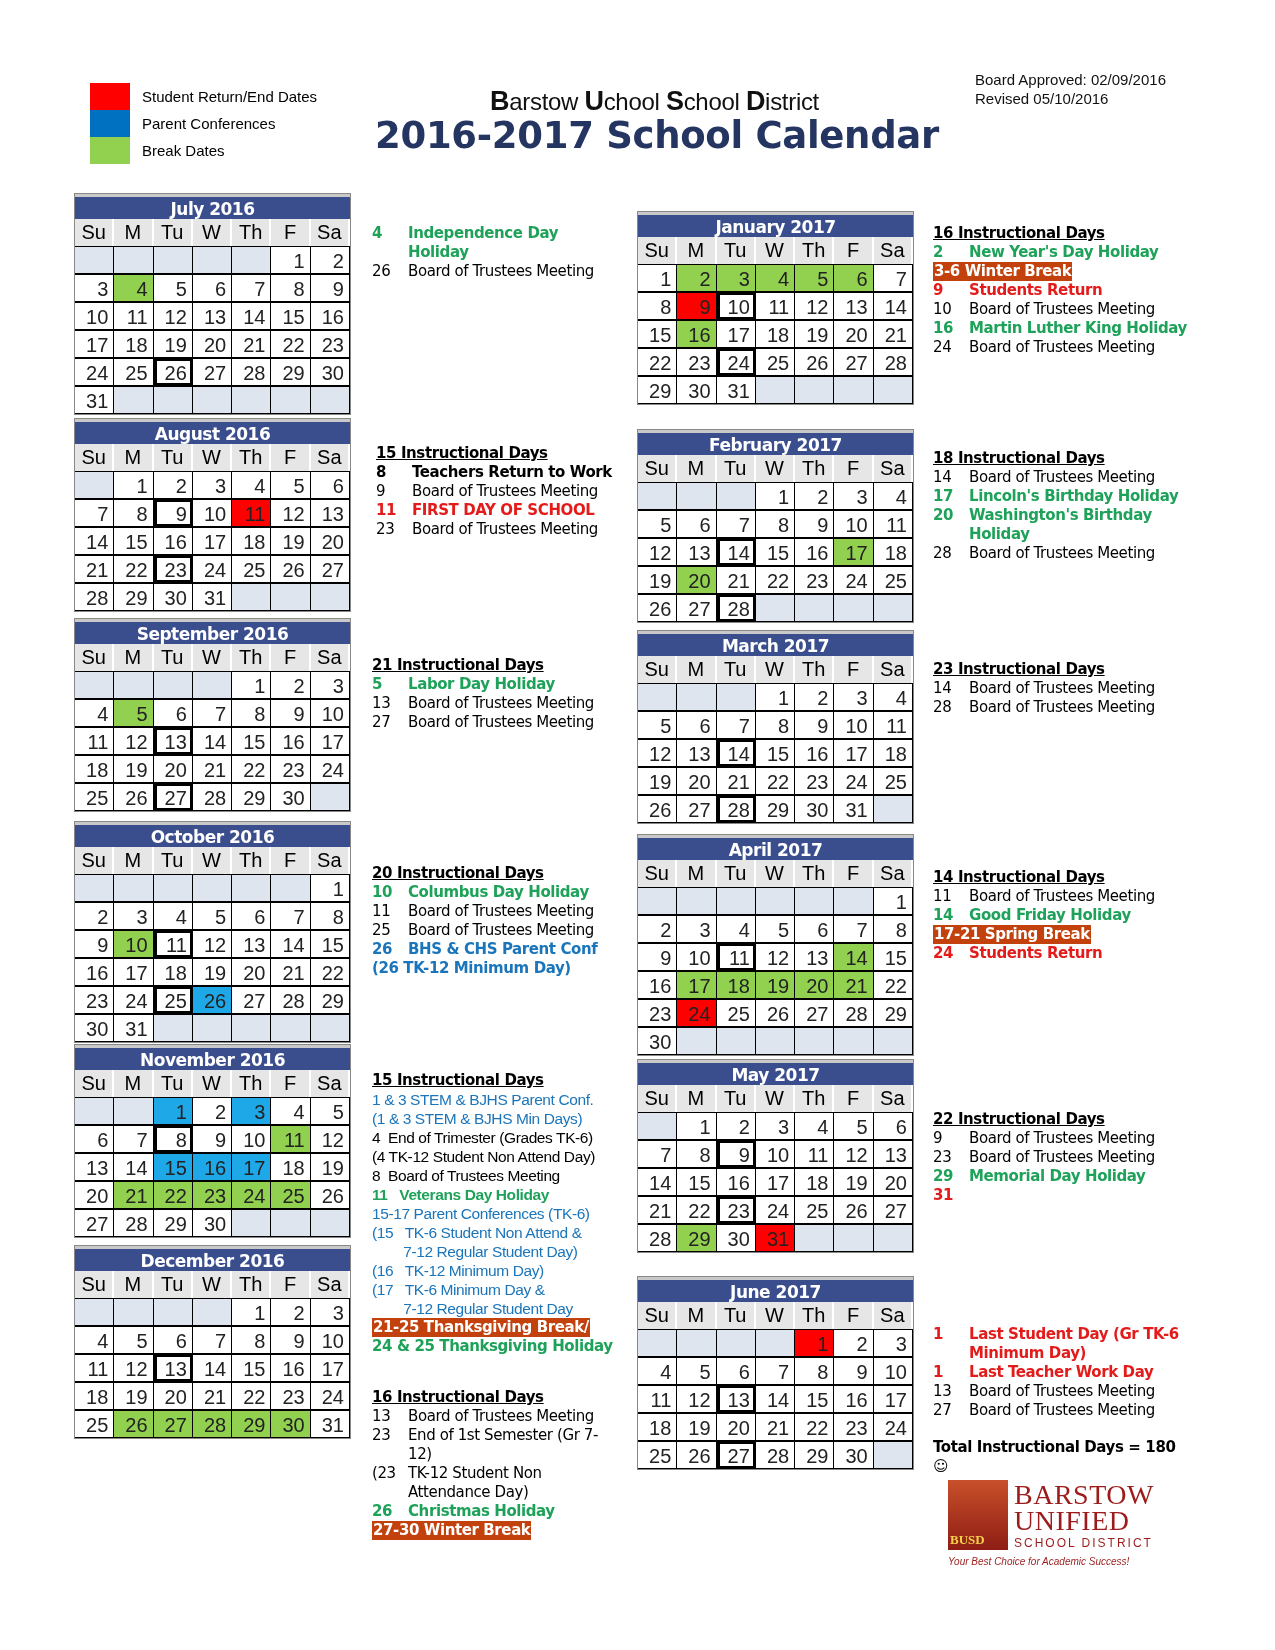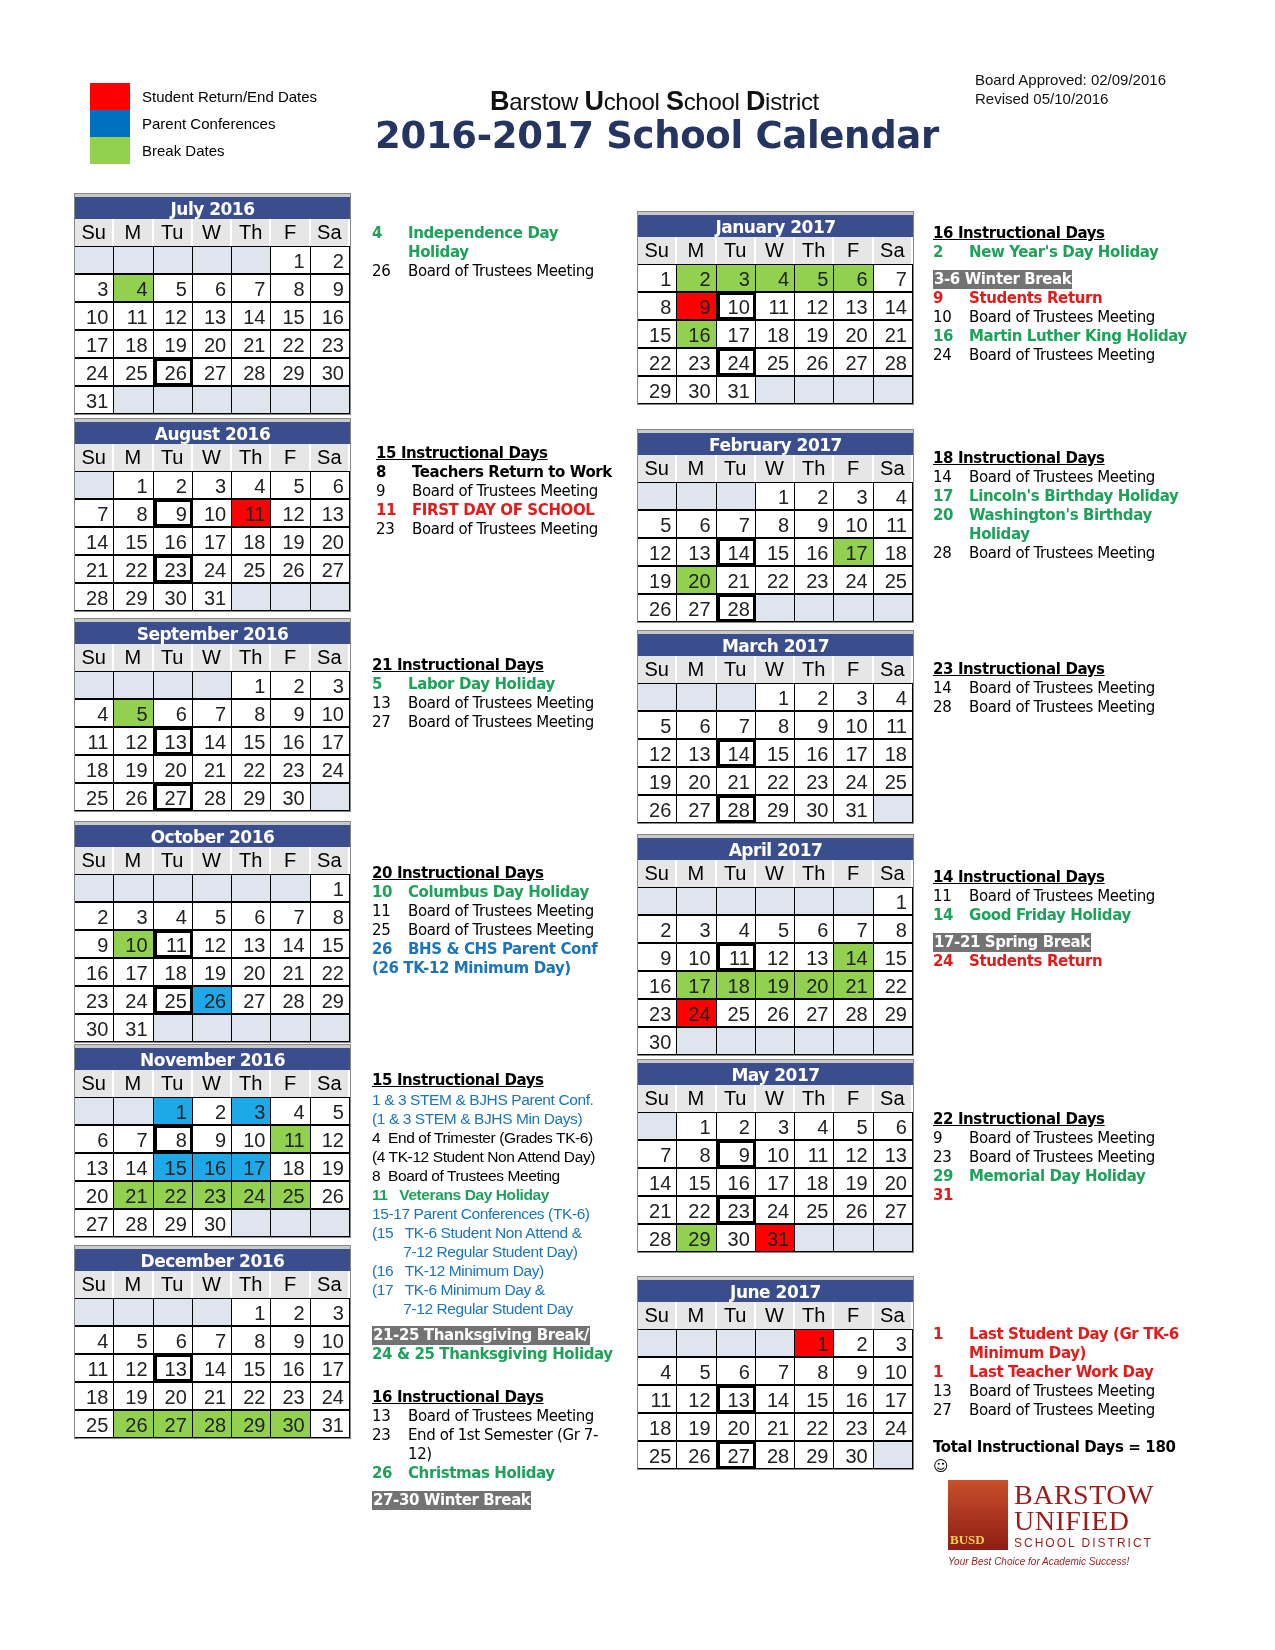--- a/index.html
+++ b/index.html
@@ -26,21 +26,21 @@
 
   .notes { position: absolute; font-size: 15px; line-height: 19px; font-family: "DejaVu Sans", sans-serif; letter-spacing: -0.4px; }
   .notes .hd { font-weight: bold; text-decoration: underline; }
   .note { display: flex; }
   .note .n { width: 36px; flex-shrink: 0; }
   .note .t { flex: 1; }
   .g { color: #1ea25a; font-weight: bold; }
   .r { color: #e31b1b; font-weight: bold; }
   .bl { color: #1a75bb; }
   .blb { color: #1a75bb; font-weight: bold; }
-  .band { background: #737373; color: #fff; font-weight: bold; display: inline-block; padding: 0 1px; margin-top: 8px; }
+  .band { background: #c2410c; color: #fff; font-weight: bold; display: inline-block; padding: 0 1px; }
   .bk { font-weight: bold; }
 
   .logo { position: absolute; left: 948px; top: 1480px; width: 220px; height: 90px; }
   .logo-box { position: absolute; left: 0; top: 0; width: 60px; height: 70px; background: linear-gradient(180deg,#c8502a,#8e1d14); }
   .logo-box span { position: absolute; bottom: 2px; left: 2px; font-size: 13px; color: #f4d24a; font-weight: bold; font-family: "Liberation Serif", serif;}
   .logo-name { position: absolute; left: 66px; top: 2px; font-family: "Liberation Serif", serif; color: #9c1c1c; font-size: 28px; line-height: 26px; font-weight: normal; letter-spacing: 0.5px;}
   .logo-sub { position: absolute; left: 66px; top: 56px; font-size: 12px; color: #9c1c1c; letter-spacing: 2px; }
   .logo-tag { position: absolute; left: 0; top: 76px; font-size: 10px; color: #9c1c1c; font-style: italic; }
 </style>
 </head>
@@ -741,20 +741,24 @@
     <div class="hd">16 Instructional Days</div>
     <div class="note">
       <span class="n ">13</span>
       <span class="t ">Board of Trustees Meeting</span>
     </div>
     <div class="note">
       <span class="n ">23</span>
       <span class="t ">End of 1st Semester (Gr 7-12)</span>
     </div>
     <div class="note">
+      <span class="n ">(23</span>
+      <span class="t ">TK-12 Student Non Attendance Day)</span>
+    </div>
+    <div class="note">
       <span class="n g">26</span>
       <span class="t g">Christmas Holiday</span>
     </div>
     <div><span class="band">27-30 Winter Break</span></div>
   </div>
 <div class="notes" style="left:933px;top:224px;width:270px;" id="n-january">
     <div class="hd">16 Instructional Days</div>
     <div class="note">
       <span class="n g">2</span>
       <span class="t g">New Year's Day Holiday</span>

